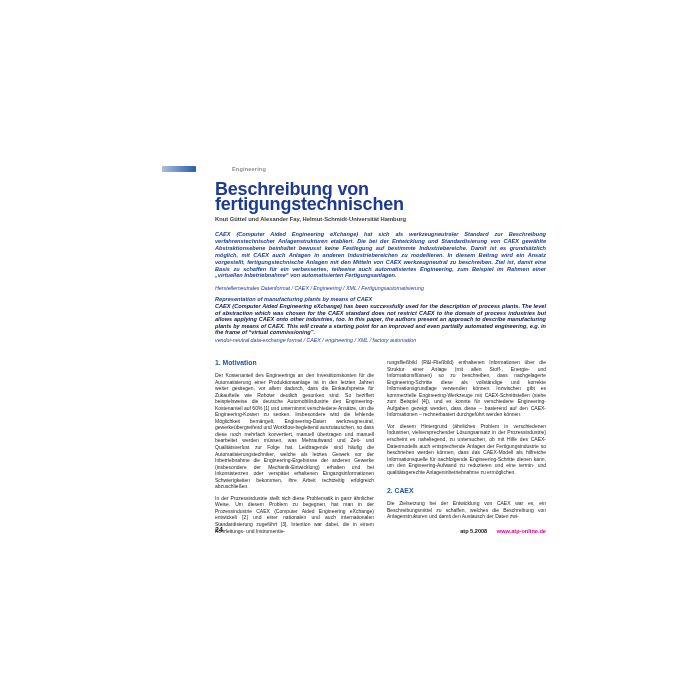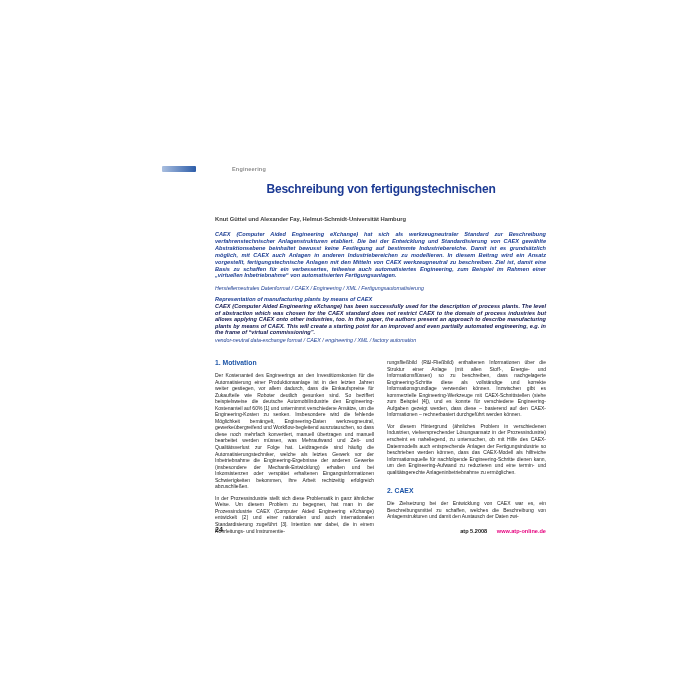--- a/index.html
+++ b/index.html
@@ -6,21 +6,21 @@
   #canvas{
     position:relative;width:700px;height:700px;background:#ffffff;
     font-family:"Liberation Sans", sans-serif;overflow:hidden;
   }
   
   .kicker{position:absolute;left:162px;top:166px;display:flex;align-items:center;}
   .kicker-bar{width:34px;height:6px;background:linear-gradient(to right,#aabfe0,#2d5da9);border-radius:1px;}
   .kicker-label{margin-left:36px;font-size:5.5px;font-weight:bold;color:#8c8c8c;letter-spacing:.2px;}
   
   .title{position:absolute;left:215px;top:182px;width:332px;color:#1c3a94;font-weight:bold;
-         font-size:12px;line-height:15px;letter-spacing:-.2px;text-align:center;}
+         font-size:18px;line-height:15px;letter-spacing:-.2px;}
   .authors{position:absolute;left:215px;top:216px;width:332px;color:#3c3c3c;font-size:5.8px;font-weight:bold;}
   
   .abstract-de{position:absolute;left:215px;top:231px;width:331px;color:#1d3e93;
                font-size:5.6px;line-height:6.9px;font-weight:bold;font-style:italic;text-align:justify;}
   .keywords-de{position:absolute;left:215px;top:285px;width:331px;color:#1d3e93;
                font-size:5.3px;font-style:italic;}
   
   .en-title{position:absolute;left:215px;top:296px;width:331px;color:#1d3e93;
             font-size:5.6px;font-weight:bold;font-style:italic;}
   .abstract-en{position:absolute;left:215px;top:303px;width:331px;color:#11174f;

